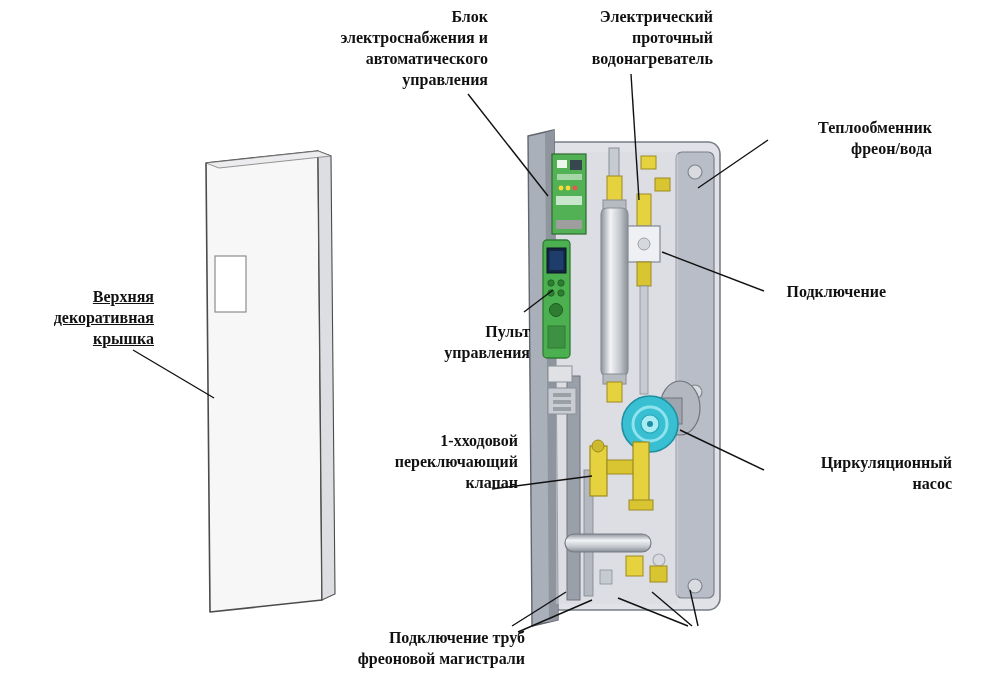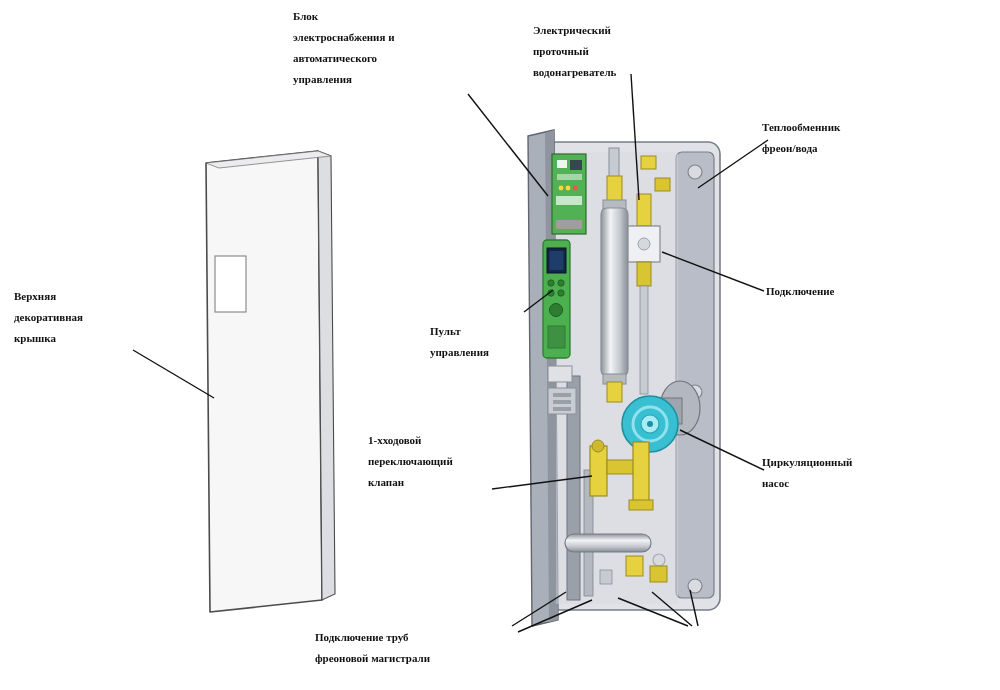--- a/index.html
+++ b/index.html
@@ -12,24 +12,24 @@
     font-family: "Liberation Serif", serif;
   }
   svg.scene {
     position: absolute;
     left: 0; top: 0;
     width: 1000px; height: 690px;
   }
   .label {
     position: absolute;
     font-weight: bold;
-    font-size: 11px;
+    font-size: 16px;
     line-height: 21px;
     color: #111111;
-    text-align: left;
+    text-align: right;
     white-space: pre-line;
   }
   
   .cover   { fill: var(--cover-white, #f7f7f7); }
   .housing { fill: var(--housing-gray, #c6cbd3); fill-opacity: .55; }
   .frame   { fill: var(--frame-gray, #aab0b9); }
   .pcb     { fill: var(--pcb-green, #53b155); }
   .panel   { fill: var(--panel-green, #4caf50); }
   .valve   { fill: var(--valve-yellow, #e6d23f); }
   .valve2  { fill: #d9c531; }
@@ -168,26 +168,26 @@
       <line x1="688" y1="626" x2="618" y2="598"></line>
       <line x1="692" y1="626" x2="652" y2="592"></line>
       <line x1="698" y1="626" x2="690" y2="590"></line>
     </g>
   </svg>
 
   <div class="label" style="left:293px; top:6px;   width:195px;">Блок
 электроснабжения и
 автоматического
 управления</div>
-  <div class="label" style="left:533px; top:20px;   width:180px;">Электрический
+  <div class="label" style="left:533px; top:6px;   width:180px;">Электрический
 проточный
 водонагреватель</div>
   <div class="label" style="left:762px; top:117px; width:170px;">Теплообменник
 фреон/вода</div>
-  <div class="label" style="left:14px;  top:286px; width:140px;">Верхняя
+  <div class="label" style="left:14px;  top:286px; width:140px;text-decoration:underline;">Верхняя
 декоративная
 крышка</div>
   <div class="label" style="left:430px; top:296px; width:100px;margin-top:25px;">Пульт
 управления</div>
   <div class="label" style="left:766px; top:281px; width:120px;">Подключение</div>
   <div class="label" style="left:368px; top:430px; width:150px;">1-хходовой
 переключающий
 клапан</div>
   <div class="label" style="left:315px; top:627px; width:210px;">Подключение труб
 фреоновой магистрали</div>

